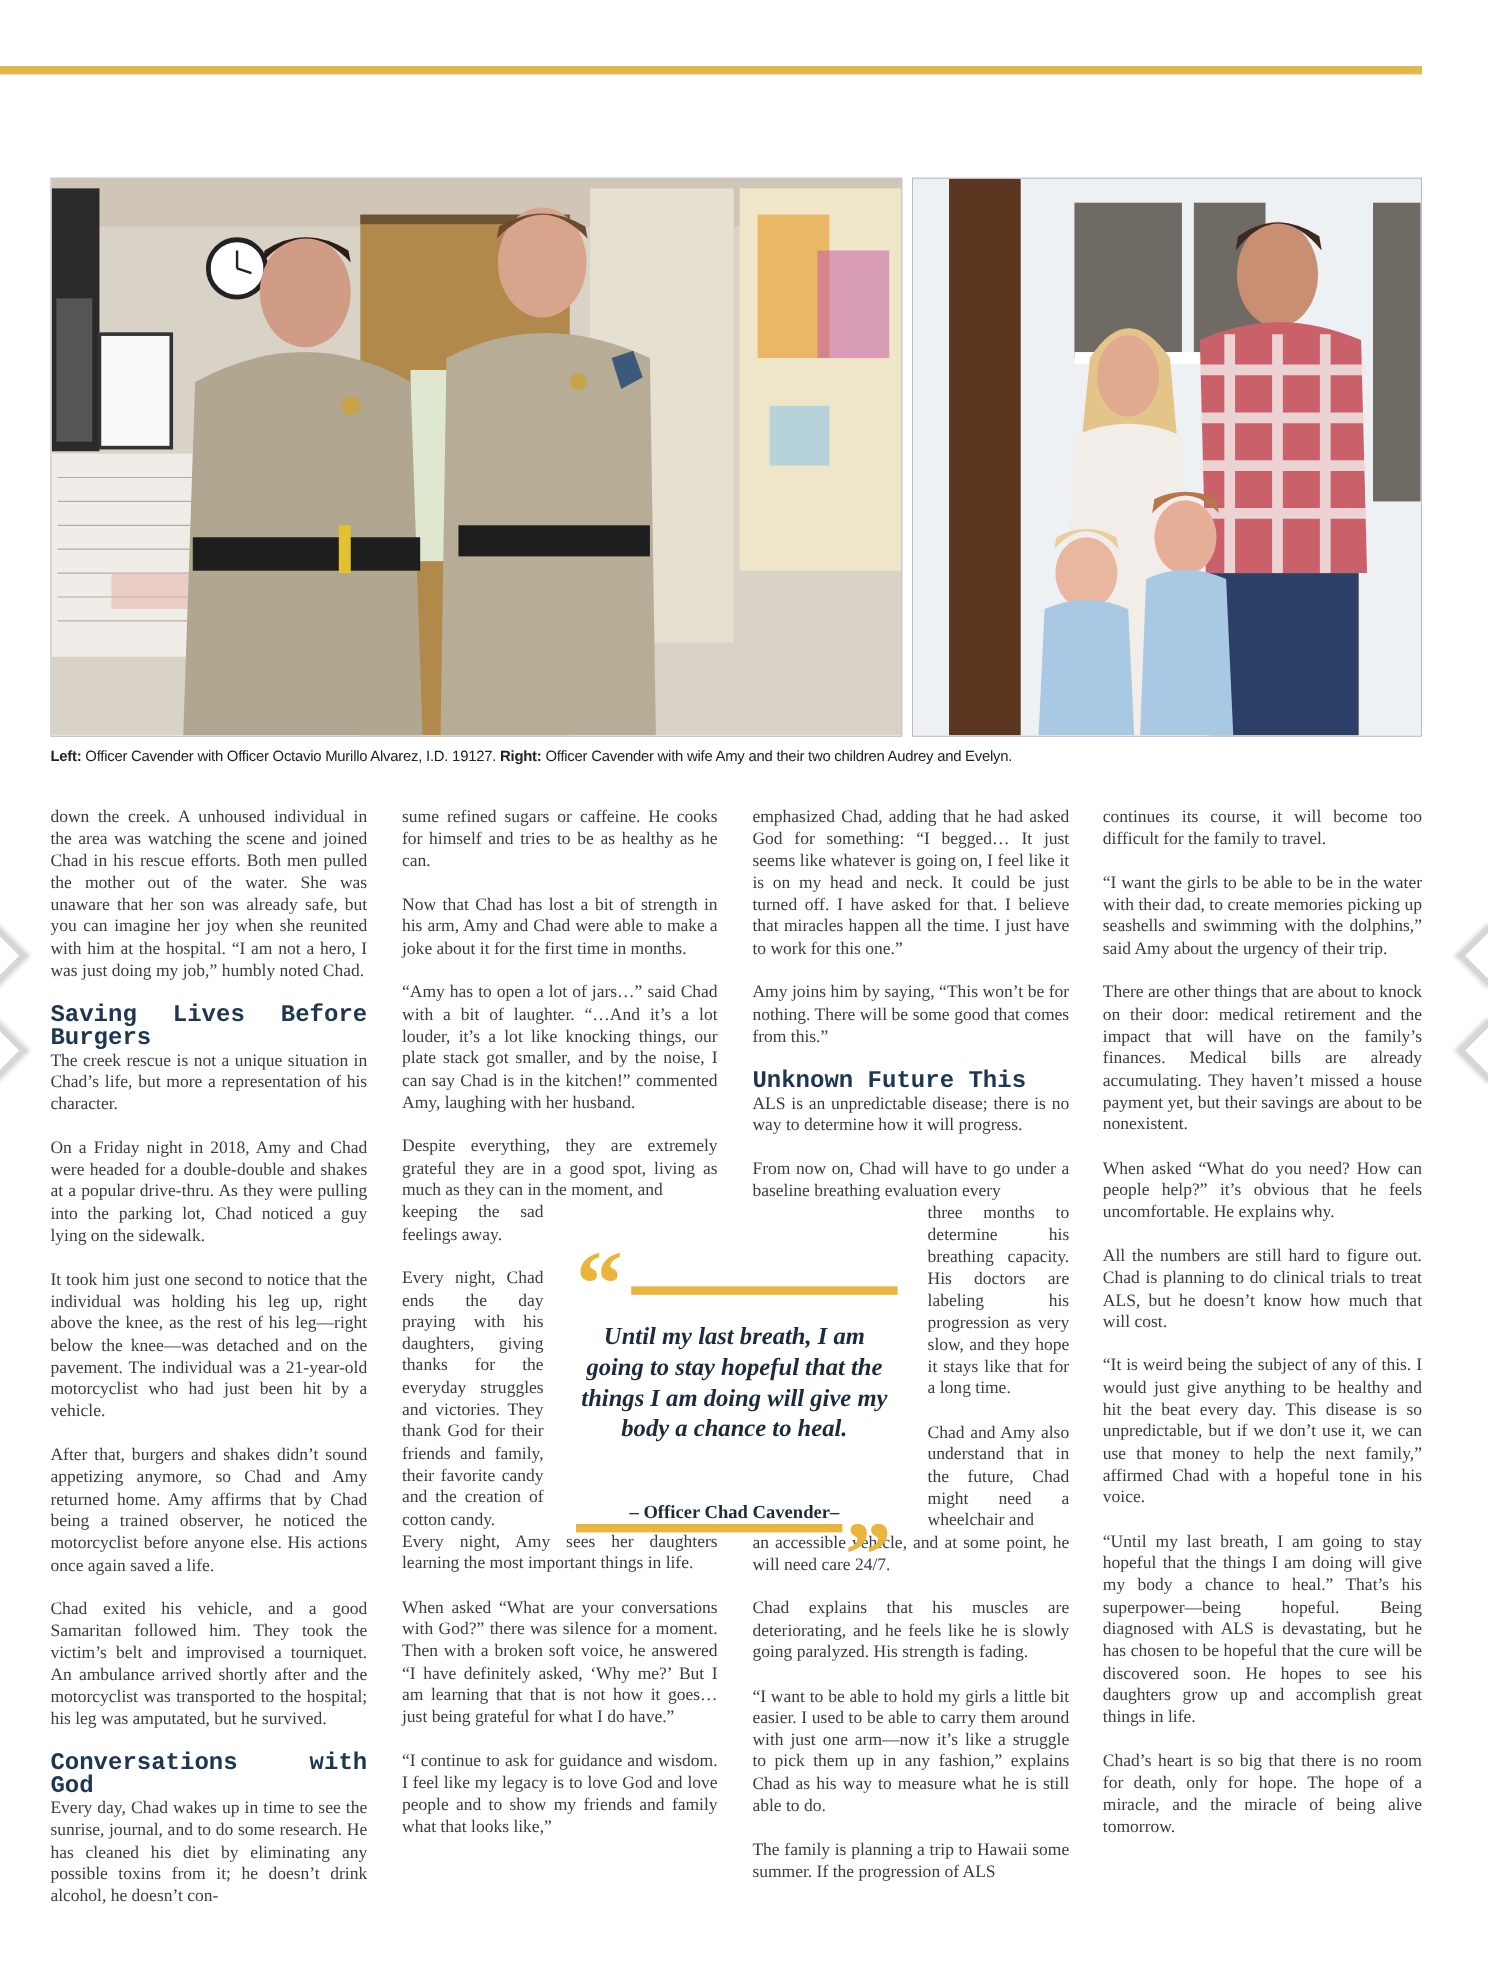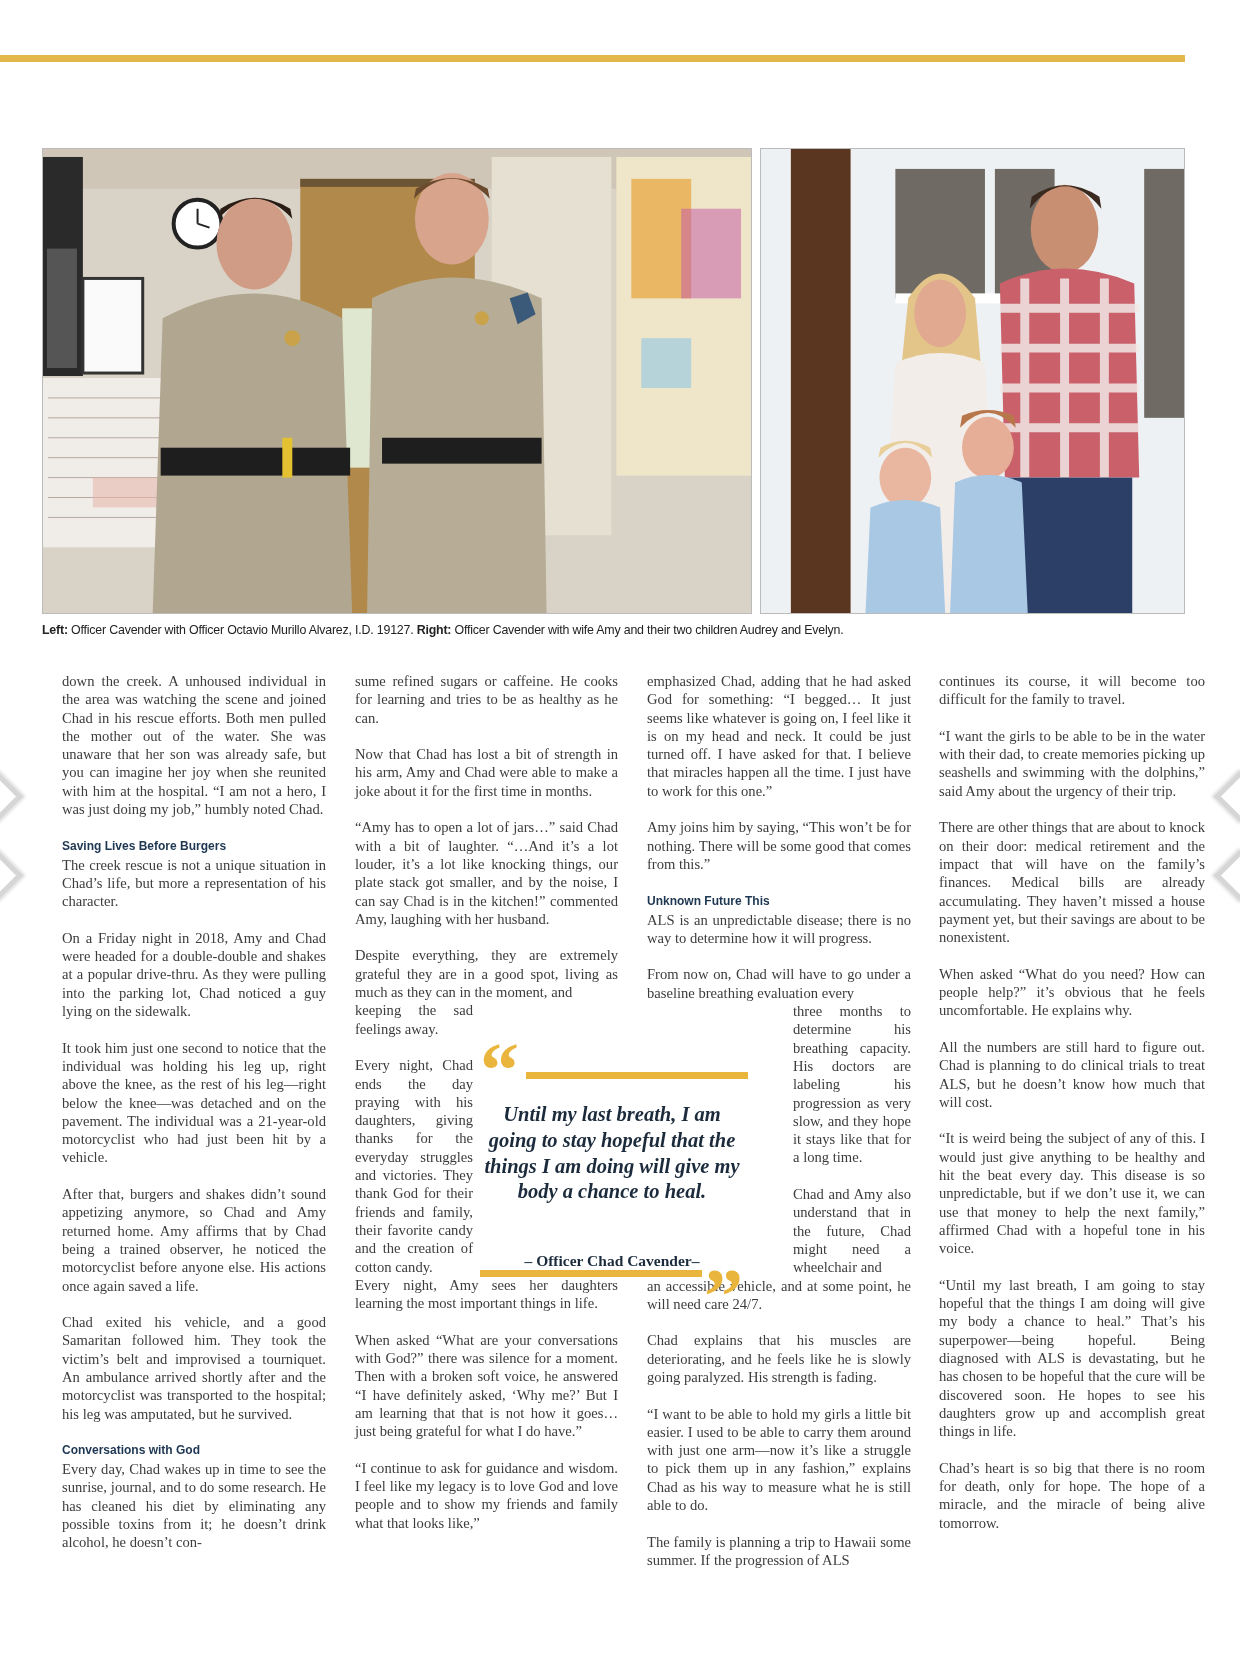--- a/index.html
+++ b/index.html
@@ -7,23 +7,23 @@
     .top-rule { position: absolute; left: 0; top: 55px; width: 1185px; height: 7px; background: #e2b84a; }
 
     .photo { position: absolute; top: 148px; height: 466px; overflow: hidden; border: 1px solid #bbb; box-sizing: border-box; }
     .photo-left { left: 42px; width: 710px; }
     .photo-right { left: 760px; width: 425px; }
     .photo svg { display: block; width: 100%; height: 100%; }
 
     .caption { position: absolute; left: 42px; top: 623px; font-family: "Liberation Sans", sans-serif; font-size: 12.4px; color: #222; letter-spacing: -0.2px; white-space: nowrap; }
     .caption b { font-weight: bold; }
 
-    .col { position: absolute; top: 672px; font-size: 14.6px; line-height: 18.3px; text-align: justify; color: #3c3c3c; margin-left: 20px; }
+    .col { position: absolute; top: 672px; font-size: 14.6px; line-height: 18.3px; text-align: justify; color: #3c3c3c; }
     .col p { margin: 0 0 18.3px 0; }
-    .col h3 { margin: 0; font-family: Liberation Sans, sans-serif; font-size: 12px; line-height: 19px; color: #1d3651; font-weight: bold; }
+    .col h3 { margin: 0; font-family: Liberation Mono, monospace; font-size: 20px; line-height: 19px; color: #1d3651; font-weight: bold; }
     .c1 { left: 42px; width: 264px; }
     .c2 { left: 335px; width: 263px; }
     .c3 { left: 627px; width: 264px; }
     .c4 { left: 919px; width: 266px; }
 
     .narrow { width: 118px; }
     .c2 .narrow { width: 118px; }
     .c3-indent { margin-left: 146px; width: 118px; }
 
     .pull-quote { position: absolute; left: 478px; top: 1040px; width: 268px; text-align: center; }
@@ -138,21 +138,21 @@
   <p>The creek rescue is not a unique situation in Chad’s life, but more a representation of his character.</p>
   <p>On a Friday night in 2018, Amy and Chad were headed for a double-double and shakes at a popular drive-thru. As they were pulling into the parking lot, Chad noticed a guy lying on the sidewalk.</p>
   <p>It took him just one second to notice that the individual was holding his leg up, right above the knee, as the rest of his leg—right below the knee—was detached and on the pavement. The individual was a 21-year-old motorcyclist who had just been hit by a vehicle.</p>
   <p>After that, burgers and shakes didn’t sound appetizing anymore, so Chad and Amy returned home. Amy affirms that by Chad being a trained observer, he noticed the motorcyclist before anyone else. His actions once again saved a life.</p>
   <p>Chad exited his vehicle, and a good Samaritan followed him. They took the victim’s belt and improvised a tourniquet. An ambulance arrived shortly after and the motorcyclist was transported to the hospital; his leg was amputated, but he survived.</p>
   <h3>Conversations with God</h3>
   <p>Every day, Chad wakes up in time to see the sunrise, journal, and to do some research. He has cleaned his diet by eliminating any possible toxins from it; he doesn’t drink alcohol, he doesn’t con-</p>
 </div>
 
 <div class="col c2">
-  <p>sume refined sugars or caffeine. He cooks for learning and tries to be as healthy as he can.</p>
+  <p>sume refined sugars or caffeine. He cooks for himself and tries to be as healthy as he can.</p>
   <p>Now that Chad has lost a bit of strength in his arm, Amy and Chad were able to make a joke about it for the first time in months.</p>
   <p>“Amy has to open a lot of jars…” said Chad with a bit of laughter. “…And it’s a lot louder, it’s a lot like knocking things, our plate stack got smaller, and by the noise, I can say Chad is in the kitchen!” commented Amy, laughing with her husband.</p>
   <div style="margin-bottom:18.3px">
     <div>Despite everything, they are extremely grateful they are in a good spot, living as much as they can in the moment, and</div>
     <div class="narrow">keeping the sad feelings away.</div>
   </div>
   <p class="narrow" style="margin-bottom:0">Every night, Chad ends the day praying with his daughters, giving thanks for the everyday struggles and victories. They thank God for their friends and family, their favorite candy and the creation of cotton candy.</p>
   <p>Every night, Amy sees her daughters learning the most important things in life.</p>
   <p>When asked “What are your conversations with God?” there was silence for a moment. Then with a broken soft voice, he answered “I have definitely asked, ‘Why me?’ But I am learning that that is not how it goes… just being grateful for what I do have.”</p>
   <p>“I continue to ask for guidance and wisdom. I feel like my legacy is to love God and love people and to show my friends and family what that looks like,”</p>

